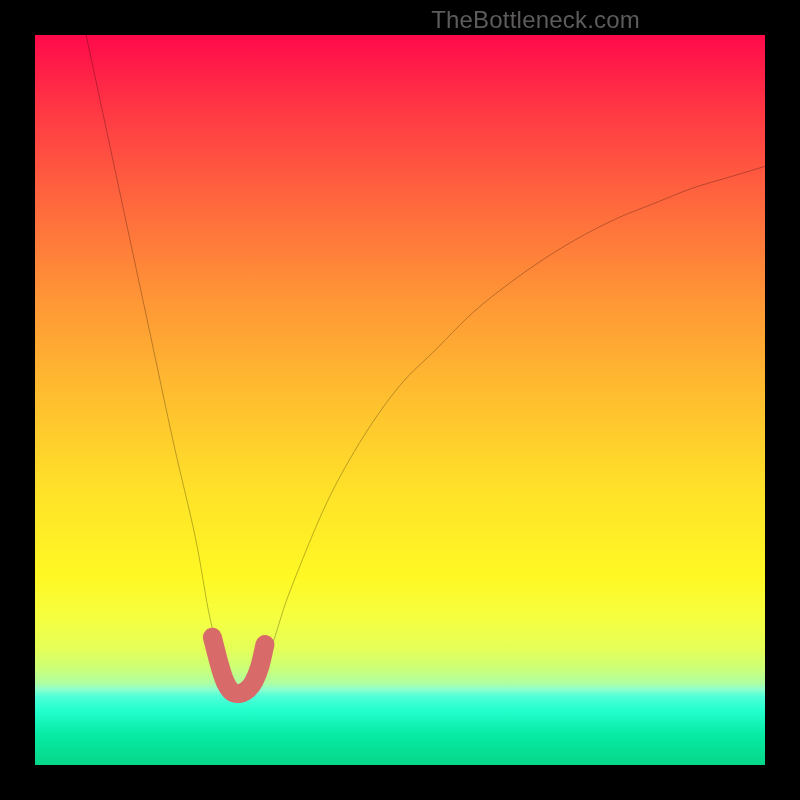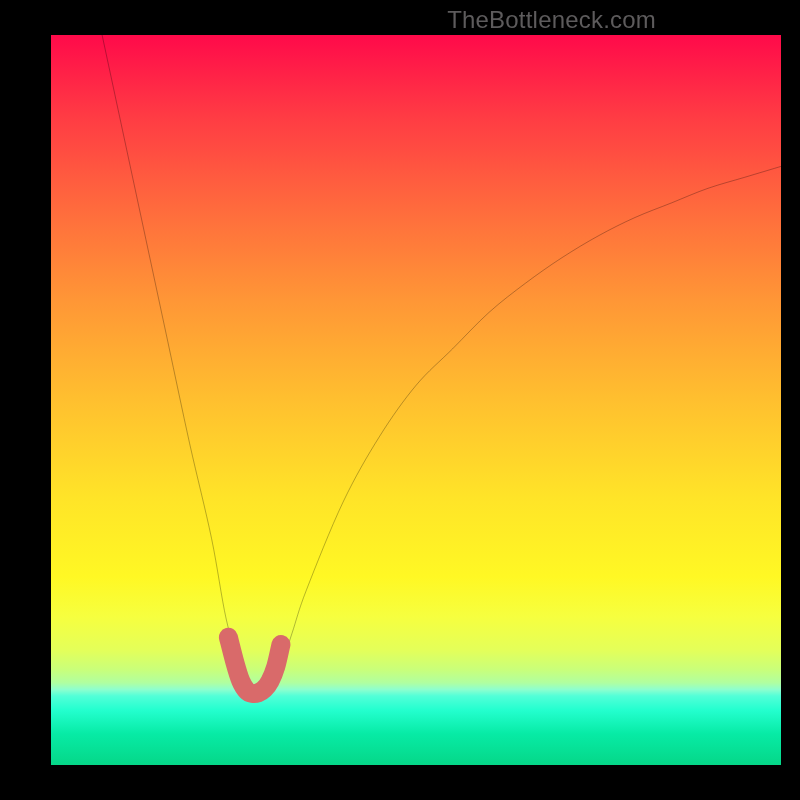--- a/index.html
+++ b/index.html
@@ -8,21 +8,20 @@
     width: 800px;
     height: 800px;
     background: #000000;
     overflow: hidden;
     font-family: Arial, Helvetica, sans-serif;
   }
   .stage {
     position: relative;
     width: 656px;
     height: 800px;
-    margin-left: 16px;
   }
   .plot-area {
     position: absolute;
     left: 35px;
     top: 35px;
     width: 730px;
     height: 730px;
     overflow: hidden;
   }
   .gradient-bg {

